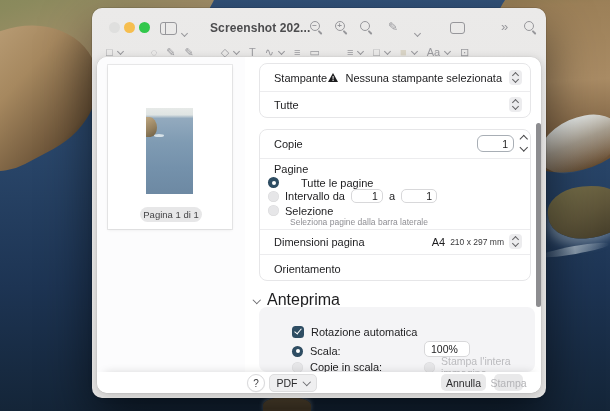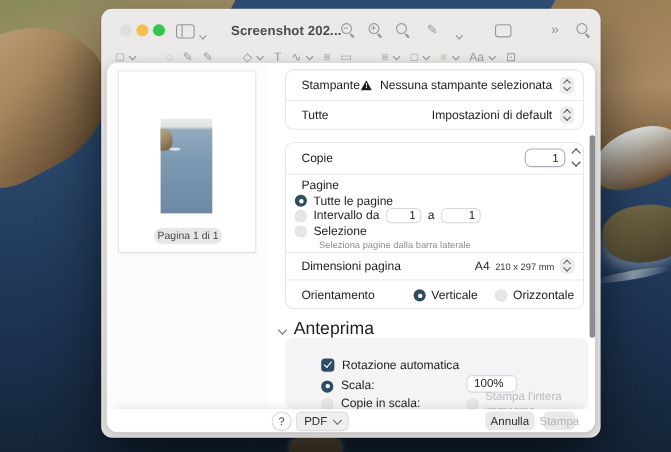--- a/index.html
+++ b/index.html
@@ -173,36 +173,35 @@
       <div class="group" style="top:6px;height:55px;">
         <div class="rowlabel" style="top:8px;">Stampante</div>
         <div class="rrow" style="right:8px;top:6px;height:15px;">
           <span class="warn"></span>
           <span class="val">Nessuna stampante selezionata</span>
           <span class="stepbg"></span>
         </div>
         <div class="hair" style="top:27px;"></div>
         <div class="rowlabel" style="top:35px;">Tutte</div>
         <div class="rrow" style="right:8px;top:33px;height:15px;">
-          <span class="val">Impostazioni di default</span>
           <span class="stepbg"></span>
         </div>
       </div>
 
       <div class="group" style="top:72px;height:152px;">
         <div class="rowlabel" style="top:8px;">Copie</div>
         <div class="inp" style="position:absolute;left:217px;top:5px;width:37px;height:17px;border:1.5px solid #a8aeb5;border-radius:6px;justify-content:flex-end;padding-right:5px;">
           <span>1</span>
         </div>
         <div class="cstep" style="position:absolute;left:258px;top:4px;"></div>
         <div class="hair" style="top:28px;"></div>
 
         <div class="rowlabel" style="top:33px;">Pagine</div>
 
-        <div class="rrow" style="left:8px;top:46px;height:13px;gap:6px;">
+        <div class="rrow" style="left:8px;top:46px;height:13px;gap:22px;">
           <span class="radio sel"></span>
           <span class="rtxt">Tutte le pagine</span>
         </div>
 
         <div class="rrow" style="left:8px;top:59px;height:14px;gap:6px;">
           <span class="radio"></span>
           <span class="rtxt">Intervallo da</span>
           <span class="inp" style="width:32px;height:14px;justify-content:flex-end;padding-right:4px;">
             <span>1</span>
           </span>
@@ -221,27 +220,20 @@
         <div class="hair" style="top:99px;"></div>
         <div class="rowlabel" style="top:106px;">Dimensioni pagina</div>
         <div class="rrow" style="right:8px;top:104px;height:15px;gap:5px;">
           <span class="val">A4</span>
           <span style="font-size:8.5px;color:#3a3a3c;">210 x 297 mm</span>
           <span class="stepbg"></span>
         </div>
 
         <div class="hair" style="top:124px;"></div>
         <div class="rowlabel" style="top:133px;">Orientamento</div>
-        <div class="rrow" style="right:8px;top:131px;height:15px;gap:5px;">
-          <span class="radio sel"></span>
-          <span class="rtxt">Verticale</span>
-          <span style="width:6px;"></span>
-          <span class="radio"></span>
-          <span class="rtxt">Orizzontale</span>
-        </div>
       </div>
 
       <div class="rrow" style="left:156px;top:236px;height:14px;gap:6px;">
         <span class="dchev" style="transform:rotate(0deg);"></span>
         <span style="font-size:16px;color:#1d1d1f;">Anteprima</span>
       </div>
 
       <div class="card">
         <div class="rrow" style="left:33px;top:18px;height:13px;gap:7px;">
           <span class="cb"></span>

